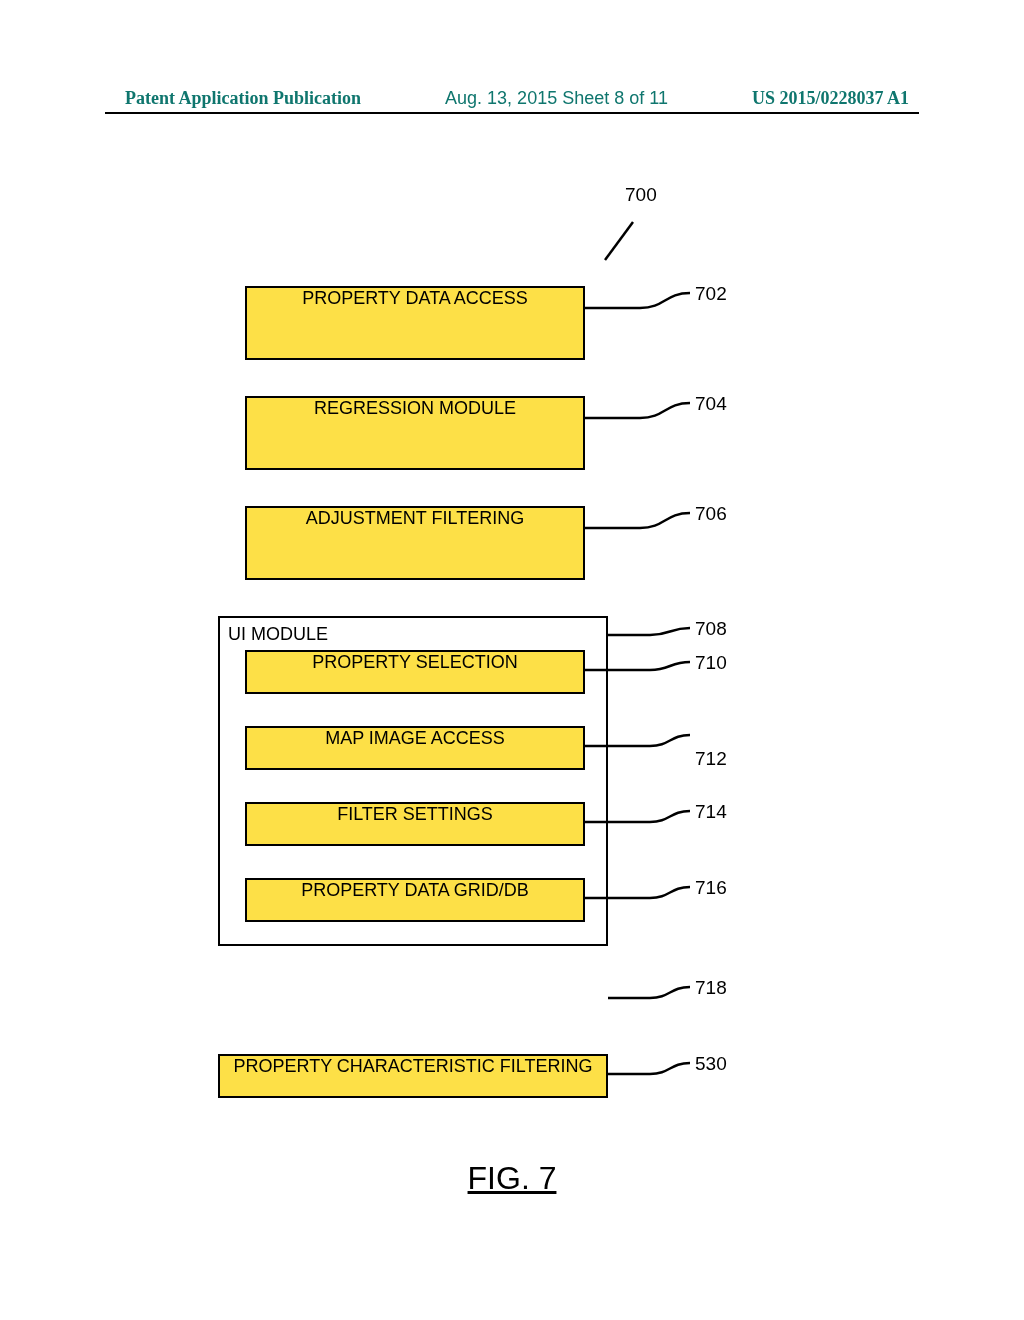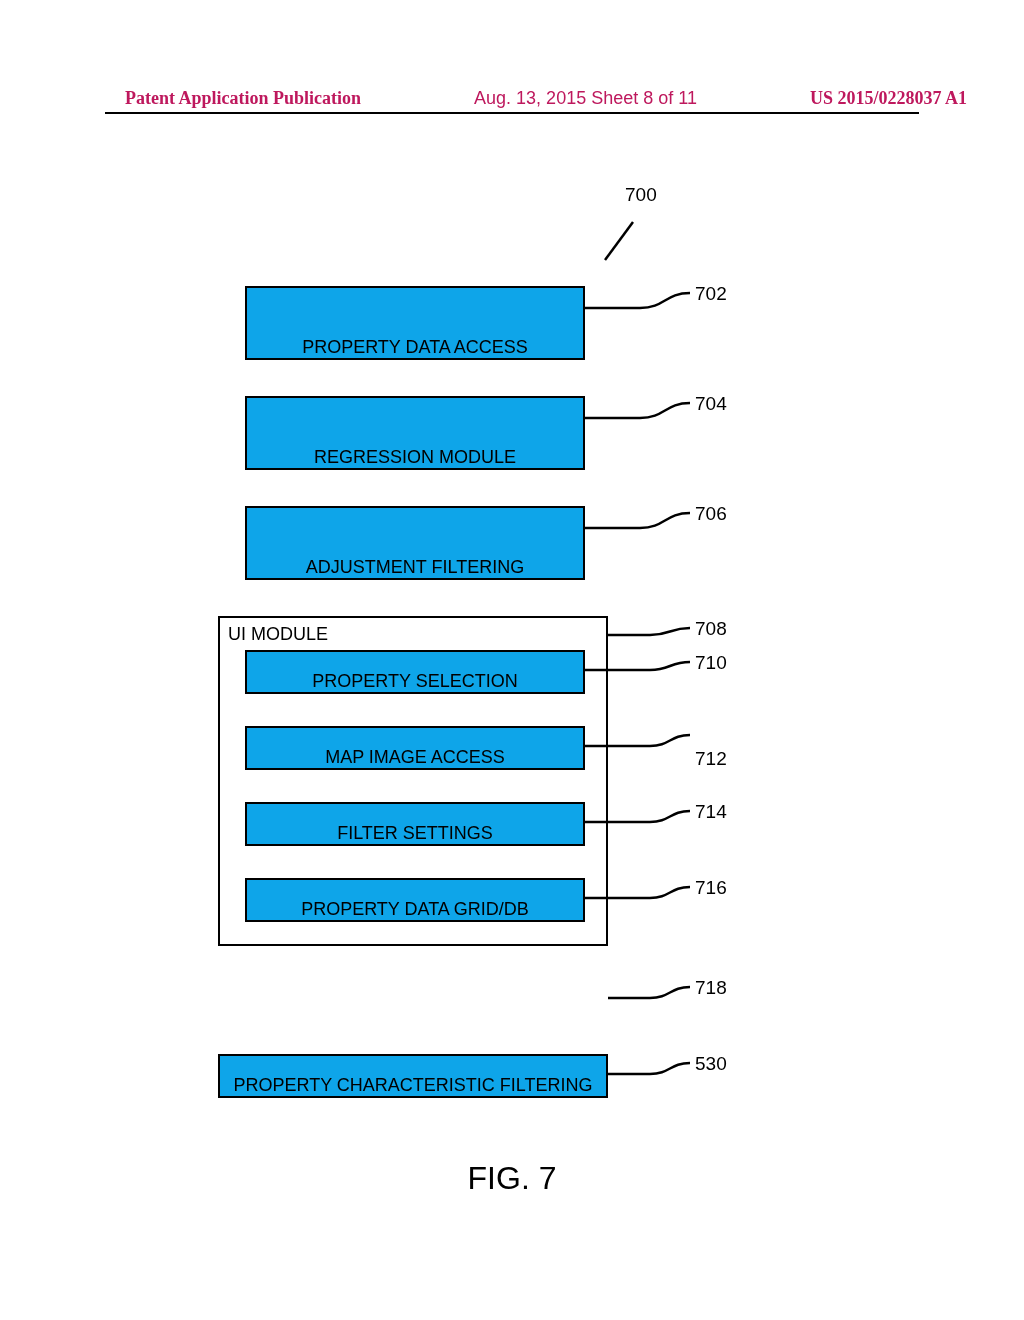--- a/index.html
+++ b/index.html
@@ -15,24 +15,24 @@
       position: relative;
     }
     .header {
       position: absolute;
       top: 88px;
       left: 0;
       right: 0;
       display: flex;
       justify-content: space-between;
       align-items: baseline;
-      padding: 0 57px 0 125px;
+      padding: 0 115px 0 125px;
       font-size: 18px;
       font-weight: bold;
-      color: #be185d;
+      color: #0f766e;
       gap: 45px;
     }
     .header-left {
       font-family: "Times New Roman", serif;
       font-weight: bold;
     }
     .header-center {
       font-family: Liberation Sans, sans-serif;
       font-weight: normal;
     }
@@ -69,25 +69,25 @@
       left: 0;
       right: 0;
       text-align: center;
       font-size: 18px;
       line-height: 24px;
     }
     .block {
       position: absolute;
       border: 2.5px solid #000;
       display: flex;
-      align-items: flex-end;
+      align-items: flex-start;
       justify-content: center;
       text-align: center;
       font-size: 18px;
-      background: #0ea5e9;
+      background: #fde047;
     }
     .tall-block {
       height: 74px;
     }
     .short-block {
       height: 44px;
     }
     .ui-module {
       position: absolute;
       border: 2.5px solid #000;
@@ -109,20 +109,21 @@
       white-space: nowrap;
     }
     .fig-caption {
       position: absolute;
       top: 1160px;
       left: 0;
       right: 0;
       text-align: center;
       font-size: 32px;
       color: #000;
+      text-decoration: underline;
     }
   </style>
 </head>
 <body>
 
 <div class="header">
   <span class="header-left">Patent Application Publication</span>
   <span class="header-center">Aug. 13, 2015  Sheet 8 of 11</span>
   <span class="header-right">US 2015/0228037 A1</span>
 </div>

